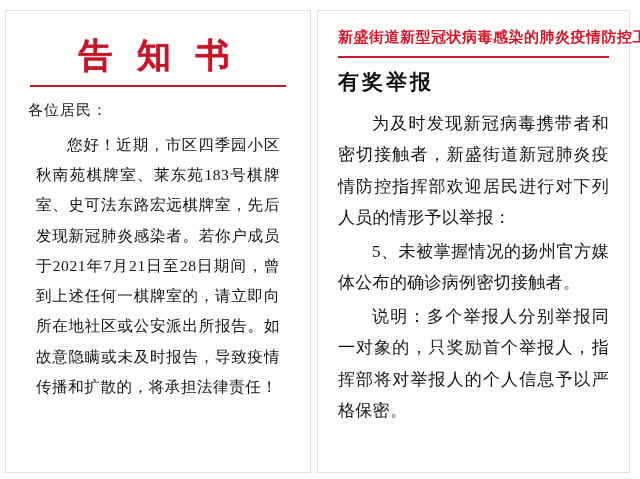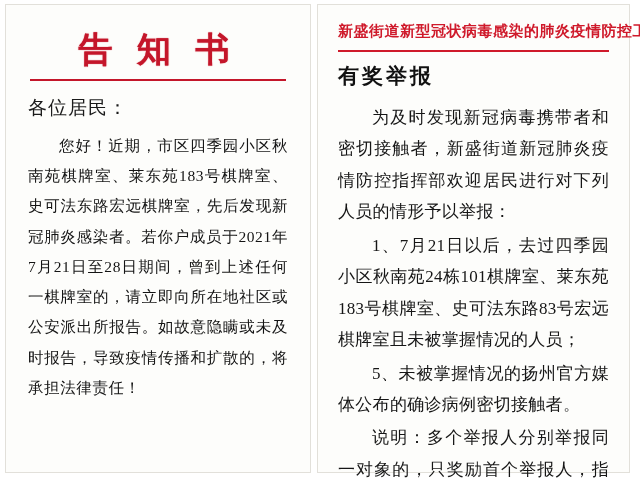--- a/index.html
+++ b/index.html
@@ -12,21 +12,21 @@
     background: #ffffff;
     font-family: "Liberation Serif", serif;
     overflow: hidden;
   }
   .page {
     width: 640px;
     height: 479px;
     display: flex;
     background: #ffffff;
     box-sizing: border-box;
-    padding: 4px 5px 6px 5px;
+    padding: 10px 5px 6px 5px;
     gap: 6px;
   }
   .panel {
     background: #fdfdfb;
     box-sizing: border-box;
     position: relative;
   }
   .panel-left {
     width: 306px;
     border: 1px solid #e2e0da;
@@ -48,30 +48,30 @@
     margin: 8px 0 4px 0;
     font-family: "Liberation Serif", serif;
     text-shadow: 0 0 1px #c4162a;
   }
   .title-rule {
     height: 2px;
     background: #c4162a;
     margin: 6px 2px 14px 2px;
   }
   .salutation {
-    font-size: 19px;
+    font-size: 15px;
     color: #1a1a1a;
     margin: 0 0 10px 0;
     letter-spacing: 1px;
   }
   .notice-body p {
     font-size: 15.5px;
     color: #141414;
     line-height: 1.95;
-    margin: 0;
+    margin: 8px;
     text-align: justify;
     letter-spacing: 0.6px;
     text-indent: 2em;
   }
 
   
   .red-banner {
     text-align: center;
     color: #cf1a2b;
     font-weight: bold;
@@ -120,20 +120,19 @@
       <p>您好！近期，市区四季园小区秋南苑棋牌室、莱东苑183号棋牌室、史可法东路宏远棋牌室，先后发现新冠肺炎感染者。若你户成员于2021年7月21日至28日期间，曾到上述任何一棋牌室的，请立即向所在地社区或公安派出所报告。如故意隐瞒或未及时报告，导致疫情传播和扩散的，将承担法律责任！</p>
     </div>
   </div>
 
   <div class="panel panel-right">
     <div class="red-banner">新盛街道新型冠状病毒感染的肺炎疫情防控工作指挥部</div>
     <div class="banner-rule"></div>
     <div class="right-title">有奖举报</div>
     <div class="right-body">
       <p>为及时发现新冠病毒携带者和密切接触者，新盛街道新冠肺炎疫情防控指挥部欢迎居民进行对下列人员的情形予以举报：</p>
-      <p>1、7月21日以后，去过四季园小区秋南苑24栋101棋牌室、莱东苑183号棋牌室、史可法东路83号宏远棋牌室且未被掌握情况的人员；</p>
       <p>5、未被掌握情况的扬州官方媒体公布的确诊病例密切接触者。</p>
       <p class="tight">说明：多个举报人分别举报同一对象的，只奖励首个举报人，指挥部将对举报人的个人信息予以严格保密。</p>
     </div>
 
   </div>
 
 </div>
 
 </body></html>

